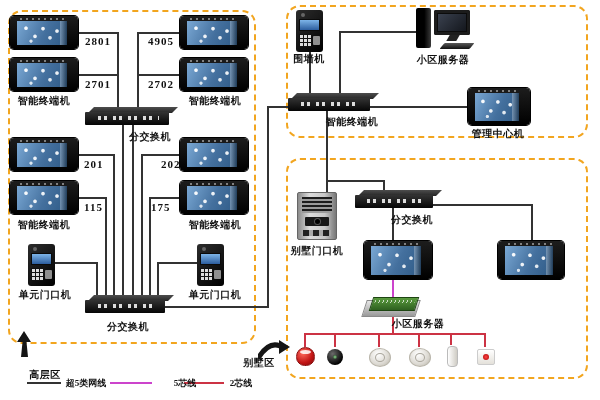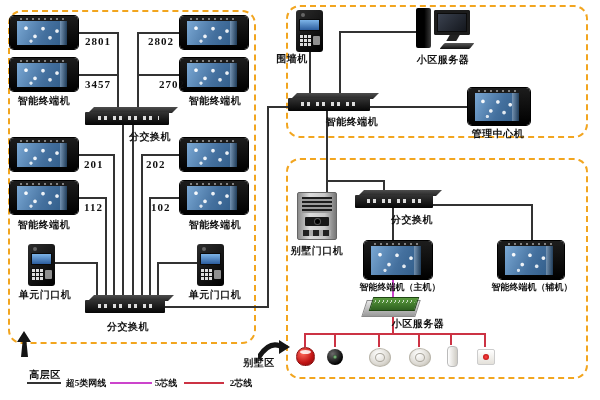--- a/index.html
+++ b/index.html
@@ -196,27 +196,27 @@
       <i class="ud-card"></i>
     </div>
   <div class="udoor" style="left:197px;top:244px">
       <i class="ud-cam"></i>
       <i class="ud-scr"></i>
       <i class="ud-keys"></i>
       <i class="ud-card"></i>
     </div>
 
   <div class="num" style="left:85px;top:35px">2801</div>
-  <div class="num" style="left:148px;top:35px">2802</div>
-  <div class="num" style="left:85px;top:78px">3457</div>
-  <div class="num" style="left:159px;top:78px">2702</div>
+  <div class="num" style="left:148px;top:35px">4905</div>
+  <div class="num" style="left:85px;top:78px">2701</div>
+  <div class="num" style="left:148px;top:78px">2702</div>
   <div class="num" style="left:84px;top:158px">201</div>
-  <div class="num" style="left:146px;top:158px">202</div>
-  <div class="num" style="left:84px;top:201px">112</div>
-  <div class="num" style="left:151px;top:201px">102</div>
+  <div class="num" style="left:161px;top:158px">202</div>
+  <div class="num" style="left:84px;top:201px">115</div>
+  <div class="num" style="left:151px;top:201px">175</div>
 
   <div class="lbl" style="left:14px;top:94px;width:60px">智能终端机</div>
   <div class="lbl" style="left:185px;top:94px;width:60px">智能终端机</div>
   <div class="lbl" style="left:14px;top:218px;width:60px">智能终端机</div>
   <div class="lbl" style="left:185px;top:218px;width:60px">智能终端机</div>
   <div class="lbl" style="left:122px;top:130px;width:56px">分交换机</div>
   <div class="lbl" style="left:100px;top:320px;width:56px">分交换机</div>
   <div class="lbl" style="left:15px;top:288px;width:60px">单元门口机</div>
   <div class="lbl" style="left:185px;top:288px;width:60px">单元门口机</div>
 
@@ -243,21 +243,21 @@
       <i class="sv-kb"></i>
     </div>
   <div class="switch" style="left:288px;top:98px;width:82px">
       <i class="sw-top"></i>
       <i class="sw-front"></i>
     </div>
   <div class="terminal" style="left:468px;top:88px;width:62px;height:37px">
       <i class="tscr"></i>
     </div>
 
-  <div class="lbl" style="left:272px;top:52px;width:40px">围墙机</div>
+  <div class="lbl" style="left:289px;top:52px;width:40px">围墙机</div>
   <div class="lbl" style="left:411px;top:53px;width:64px">小区服务器</div>
   <div class="lbl" style="left:320px;top:115px;width:64px">智能终端机</div>
   <div class="lbl" style="left:466px;top:127px;width:64px">管理中心机</div>
 
   <div class="vdoor" style="left:297px;top:192px">
       <i class="vd-slats"></i>
       <i class="vd-cam"></i>
       <i class="vd-btns"></i>
     </div>
   <div class="switch" style="left:355px;top:195px;width:78px">
@@ -277,24 +277,22 @@
 
   <div class="sensor sn-siren" style="left:296px;top:347px"></div>
   <div class="sensor sn-cam" style="left:327px;top:349px"></div>
   <div class="sensor sn-smoke" style="left:369px;top:348px"></div>
   <div class="sensor sn-smoke" style="left:409px;top:348px"></div>
   <div class="sensor sn-contact" style="left:447px;top:346px"></div>
   <div class="sensor sn-button" style="left:477px;top:349px"></div>
 
   <div class="lbl" style="left:288px;top:244px;width:58px">别墅门口机</div>
   <div class="lbl" style="left:384px;top:213px;width:56px">分交换机</div>
-  <div class="lbl sm" style="left:354px;top:281px;width:92px">智能终端机（主机）</div>
-  <div class="lbl sm" style="left:486px;top:281px;width:92px">智能终端机（辅机）</div>
   <div class="lbl" style="left:390px;top:317px;width:56px">小区服务器</div>
 
   <div class="ln" style="left:27px;top:382px;width:34px;height:2px"></div>
   <div class="lbl sm" style="left:64px;top:377px;width:44px">超5类网线</div>
   <div class="ln m" style="left:110px;top:382px;width:42px;height:2px"></div>
-  <div class="lbl sm" style="left:151px;top:377px;width:30px">5芯线</div>
+  <div class="lbl sm" style="left:170px;top:377px;width:30px">5芯线</div>
   <div class="ln r" style="left:184px;top:382px;width:40px;height:2px"></div>
   <div class="lbl sm" style="left:226px;top:377px;width:30px">2芯线</div>
 
 </div>
 
 </body></html>

